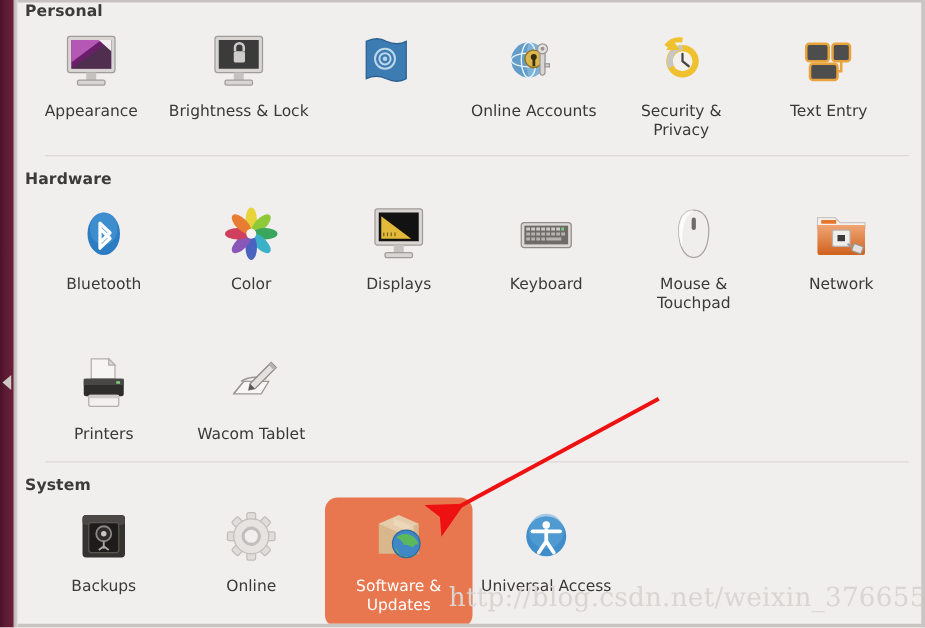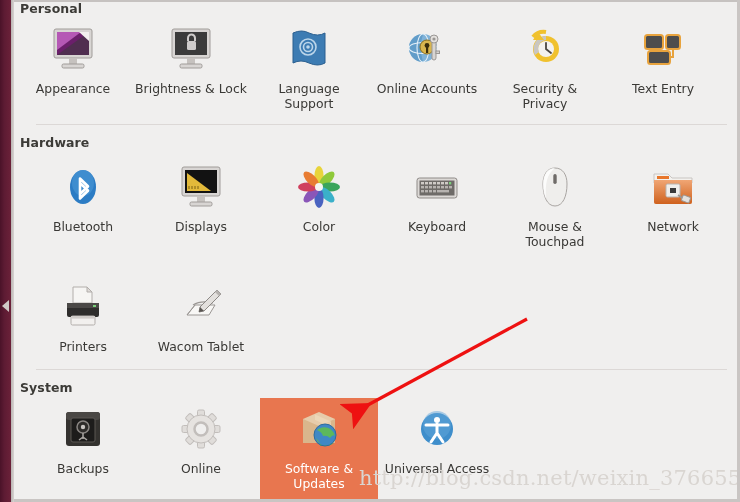--- a/index.html
+++ b/index.html
@@ -57,21 +57,21 @@
     letter-spacing:.1px;
   }
 
   .grid{position:absolute;left:0;right:0;display:flex;}
   .tile{
     width:118px;
     display:flex;flex-direction:column;align-items:center;
     padding-top:6px;padding-bottom:4px;
     box-sizing:border-box;
   }
-  .tile.highlight{background:#e8764f;}
+  .tile.highlight{background:#e8764f;border-radius:10px;}
   .tile .icon{
     width:52px;height:52px;
     display:flex;align-items:center;justify-content:center;
     margin-bottom:5px;
   }
   .tile .label{
     font-size:12.4px;color:#3a3936;text-align:center;line-height:15px;
     max-width:112px;
   }
   .tile.highlight .label{color:#ffffff;}
@@ -136,21 +136,20 @@
         <div class="tile">
           <span class="icon">
             <svg width="48" height="46" viewBox="0 0 48 46">
               <path d="M8 6 q9 -4 16 0 q9 4 16 0 v30 q-7 4 -16 0 q-8 -4 -16 0 Z" fill="#3d7cb3"></path>
               <path d="M8 6 q9 -4 16 0 q9 4 16 0 v30 q-7 4 -16 0 q-8 -4 -16 0 Z" fill="none" stroke="#2b5f8f"></path>
               <circle cx="23" cy="20" r="8" fill="none" stroke="#bcd6ea" stroke-width="1.6"></circle>
               <circle cx="23" cy="20" r="4.5" fill="none" stroke="#bcd6ea" stroke-width="1.6"></circle>
               <circle cx="23" cy="20" r="1.8" fill="#bcd6ea"></circle>
             </svg>
           </span>
-          <span class="label">Language Support</span>
         </div>
 
         <div class="tile">
           <span class="icon">
             <svg width="48" height="46" viewBox="0 0 48 46">
               <circle cx="20" cy="21" r="14" fill="#7fb2d8"></circle>
               <path d="M20 7 a14 14 0 0 0 0 28 a9 22 0 0 1 0 -28" fill="#4f8fc0" opacity=".6"></path>
               <ellipse cx="20" cy="21" rx="14" ry="5.5" fill="none" stroke="#e5f0f8" stroke-width="1.1"></ellipse>
               <ellipse cx="20" cy="21" rx="6" ry="14" fill="none" stroke="#e5f0f8" stroke-width="1.1"></ellipse>
               <circle cx="24" cy="20" r="7" fill="#d9b64e" stroke="#8f6f1c"></circle>
@@ -201,34 +200,20 @@
 
         <div class="tile">
           <span class="icon">
             <svg width="48" height="46" viewBox="0 0 48 46">
               <ellipse cx="24" cy="22" rx="13" ry="17" fill="#2c7cc4"></ellipse>
               <ellipse cx="24" cy="18" rx="11" ry="13" fill="#4f9ad8" opacity=".55"></ellipse>
               <path d="M21 10 L29 17 L21 24 L21 6 L29 13 L21 20" fill="none" stroke="#ffffff" stroke-width="2.6" transform="translate(0,7) scale(1,1.1)" stroke-linejoin="round"></path>
             </svg>
           </span>
           <span class="label">Bluetooth</span>
-        </div>
-
-        <div class="tile">
-          <span class="icon">
-            <svg width="48" height="46" viewBox="0 0 48 46">
-              <rect x="5" y="2" width="38" height="29" rx="2" fill="#d8d5d3" stroke="#a09c99"></rect>
-              <rect x="8" y="5" width="32" height="23" fill="#121212"></rect>
-              <path d="M10 26 L10 8 L34 26 Z" fill="#e2b93a"></path>
-              <path d="M12 24 v-3 M15 24 v-3 M18 24 v-3 M21 24 v-3" stroke="#7a6012" stroke-width="1"></path>
-              <rect x="20" y="31" width="8" height="6" fill="#c6c2bf"></rect>
-              <rect x="13" y="37" width="22" height="4" rx="1.5" fill="#d8d5d3" stroke="#a09c99"></rect>
-            </svg>
-          </span>
-          <span class="label">Displays</span>
         </div>
 
         <div class="tile">
           <span class="icon">
             <svg width="48" height="46" viewBox="0 0 48 46">
               <g transform="translate(24,22)">
                 <g>
                   <ellipse cx="0" cy="-11" rx="4.6" ry="10" fill="#e8d43a" transform="rotate(0)"></ellipse>
                   <ellipse cx="0" cy="-11" rx="4.6" ry="10" fill="#8fc93a" transform="rotate(45)"></ellipse>
                   <ellipse cx="0" cy="-11" rx="4.6" ry="10" fill="#3aa55c" transform="rotate(90)"></ellipse>
@@ -236,20 +221,34 @@
                   <ellipse cx="0" cy="-11" rx="4.6" ry="10" fill="#4a63c0" transform="rotate(180)"></ellipse>
                   <ellipse cx="0" cy="-11" rx="4.6" ry="10" fill="#8a56b8" transform="rotate(225)"></ellipse>
                   <ellipse cx="0" cy="-11" rx="4.6" ry="10" fill="#d0405e" transform="rotate(270)"></ellipse>
                   <ellipse cx="0" cy="-11" rx="4.6" ry="10" fill="#e87c32" transform="rotate(315)"></ellipse>
                 </g>
                 <circle cx="0" cy="0" r="4" fill="#f6f4f0"></circle>
               </g>
             </svg>
           </span>
           <span class="label">Color</span>
+        </div>
+
+        <div class="tile">
+          <span class="icon">
+            <svg width="48" height="46" viewBox="0 0 48 46">
+              <rect x="5" y="2" width="38" height="29" rx="2" fill="#d8d5d3" stroke="#a09c99"></rect>
+              <rect x="8" y="5" width="32" height="23" fill="#121212"></rect>
+              <path d="M10 26 L10 8 L34 26 Z" fill="#e2b93a"></path>
+              <path d="M12 24 v-3 M15 24 v-3 M18 24 v-3 M21 24 v-3" stroke="#7a6012" stroke-width="1"></path>
+              <rect x="20" y="31" width="8" height="6" fill="#c6c2bf"></rect>
+              <rect x="13" y="37" width="22" height="4" rx="1.5" fill="#d8d5d3" stroke="#a09c99"></rect>
+            </svg>
+          </span>
+          <span class="label">Displays</span>
         </div>
 
         <div class="tile">
           <span class="icon">
             <svg width="48" height="46" viewBox="0 0 48 46">
               <rect x="4" y="13" width="40" height="20" rx="2.5" fill="#dcd9d6" stroke="#8f8b88"></rect>
               <rect x="6.5" y="15.5" width="35" height="15" fill="#6e6b68"></rect>
               <g fill="#cfcbc7">
                 <rect x="8" y="17" width="3" height="2.4"></rect>
                   <rect x="12" y="17" width="3" height="2.4"></rect>

